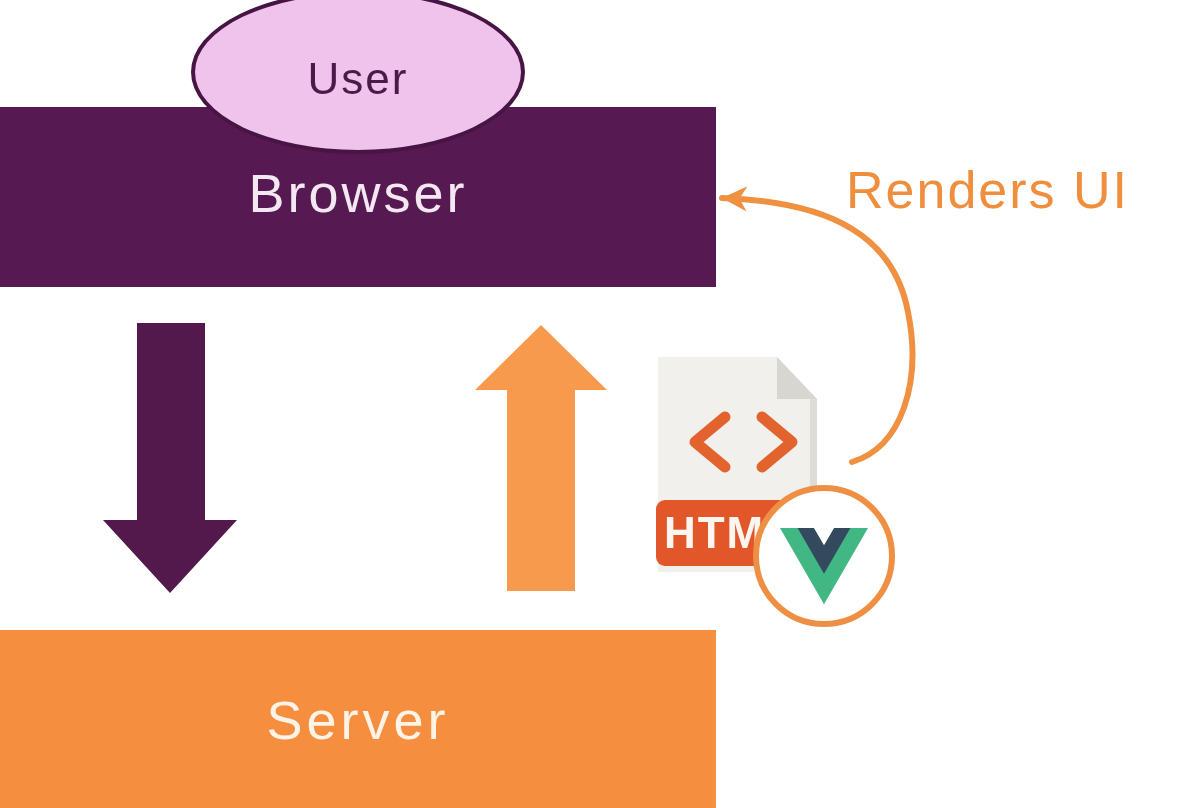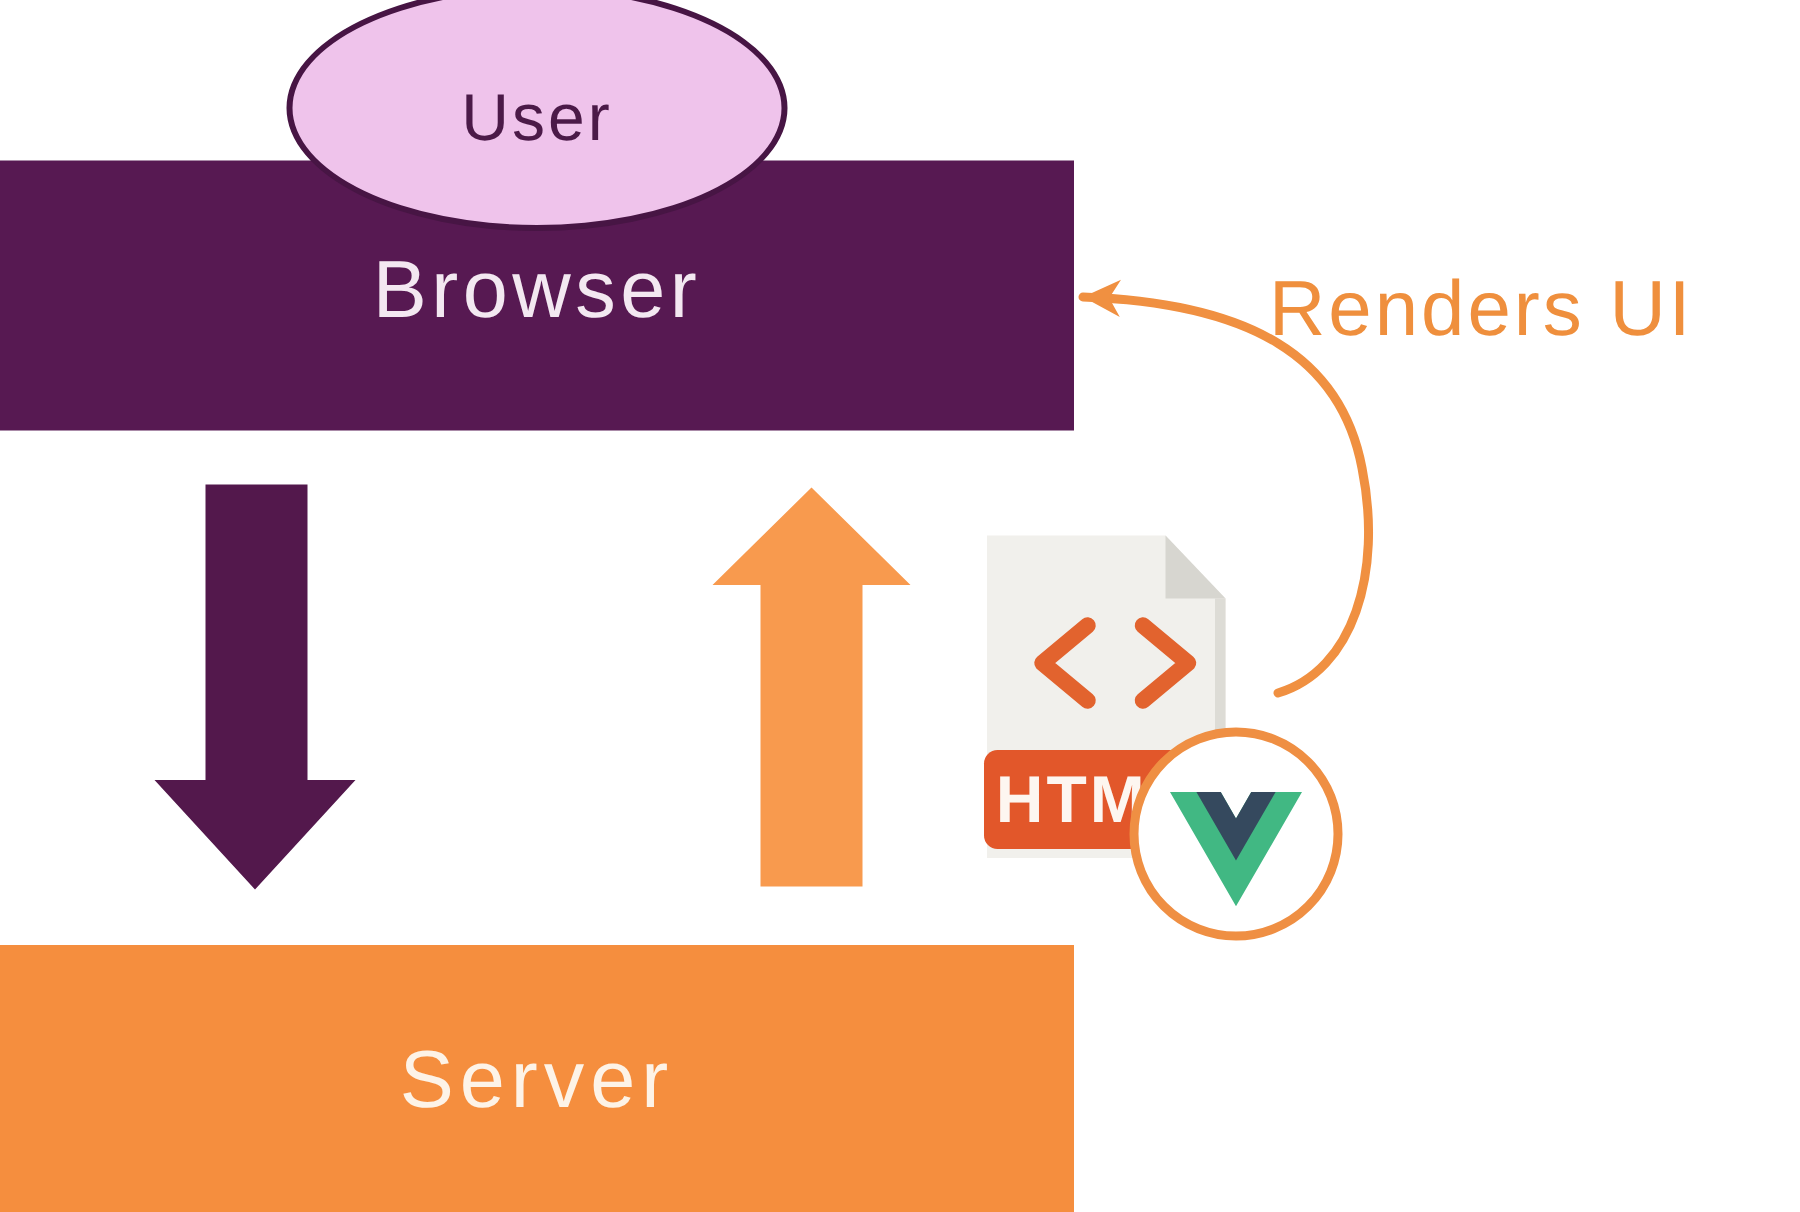--- a/index.html
+++ b/index.html
@@ -13,21 +13,21 @@
   .server-bar{top:630px;height:178px;background:#f58e3e;z-index:1;}
   .server-bar .bar-label{color:#fdf3e7;font-size:54px;letter-spacing:4px;margin-top:2px;}
   .user-ellipse{
     position:absolute;left:191px;top:-10px;width:334px;height:164px;
     background:#efc3eb;border:4px solid #471544;border-radius:50%;
     display:flex;align-items:center;justify-content:center;z-index:2;box-sizing:border-box;
   }
   .user-ellipse .ellipse-label{color:#4b1a48;font-size:44px;letter-spacing:2px;margin-top:14px;}
   .overlay{position:absolute;left:0;top:0;width:1200px;height:808px;z-index:3;}
   .renders-ui{
-    position:absolute;left:846px;top:176px;z-index:4;
+    position:absolute;left:846px;top:160px;z-index:4;
     color:#ef8f3d;font-size:52px;letter-spacing:2px;white-space:nowrap;
   }
   .badge-text{font-family:"Liberation Sans", sans-serif;font-weight:bold;font-size:44px;fill:#fdf6f0;letter-spacing:2px;}
 </style>
 </head>
 <body>
 
 <div class="canvas">
 
   <div class="bar server-bar">

